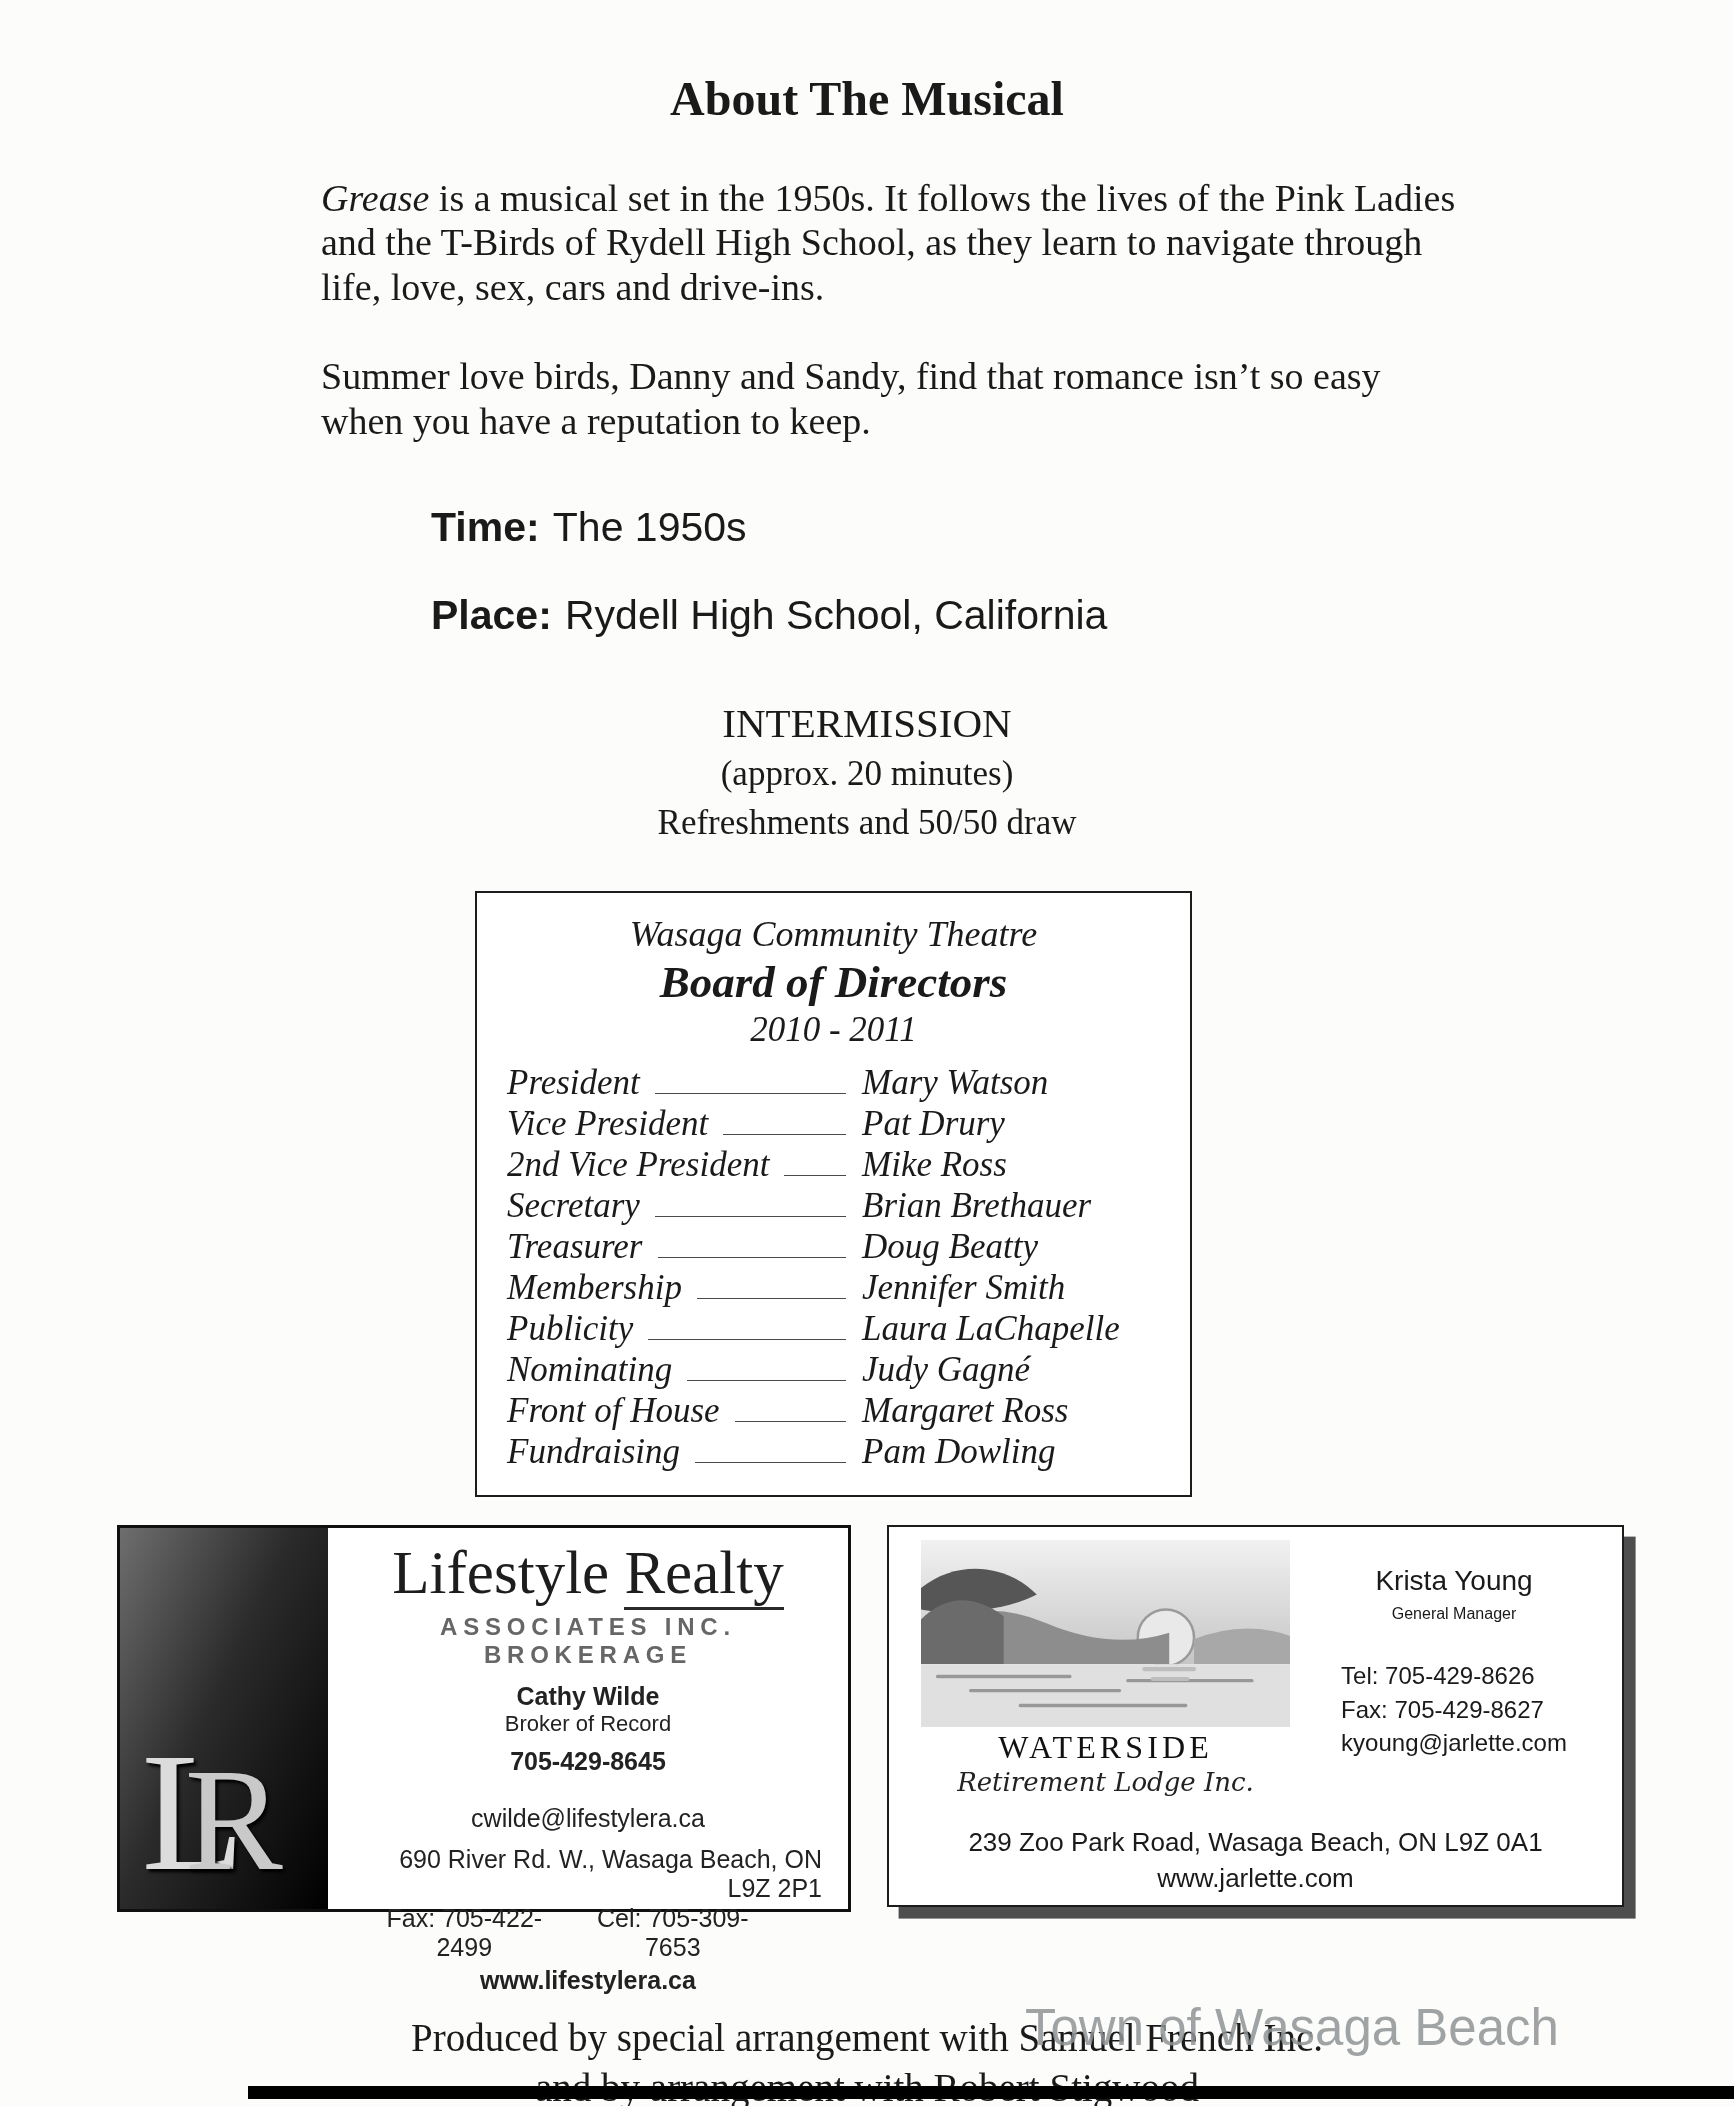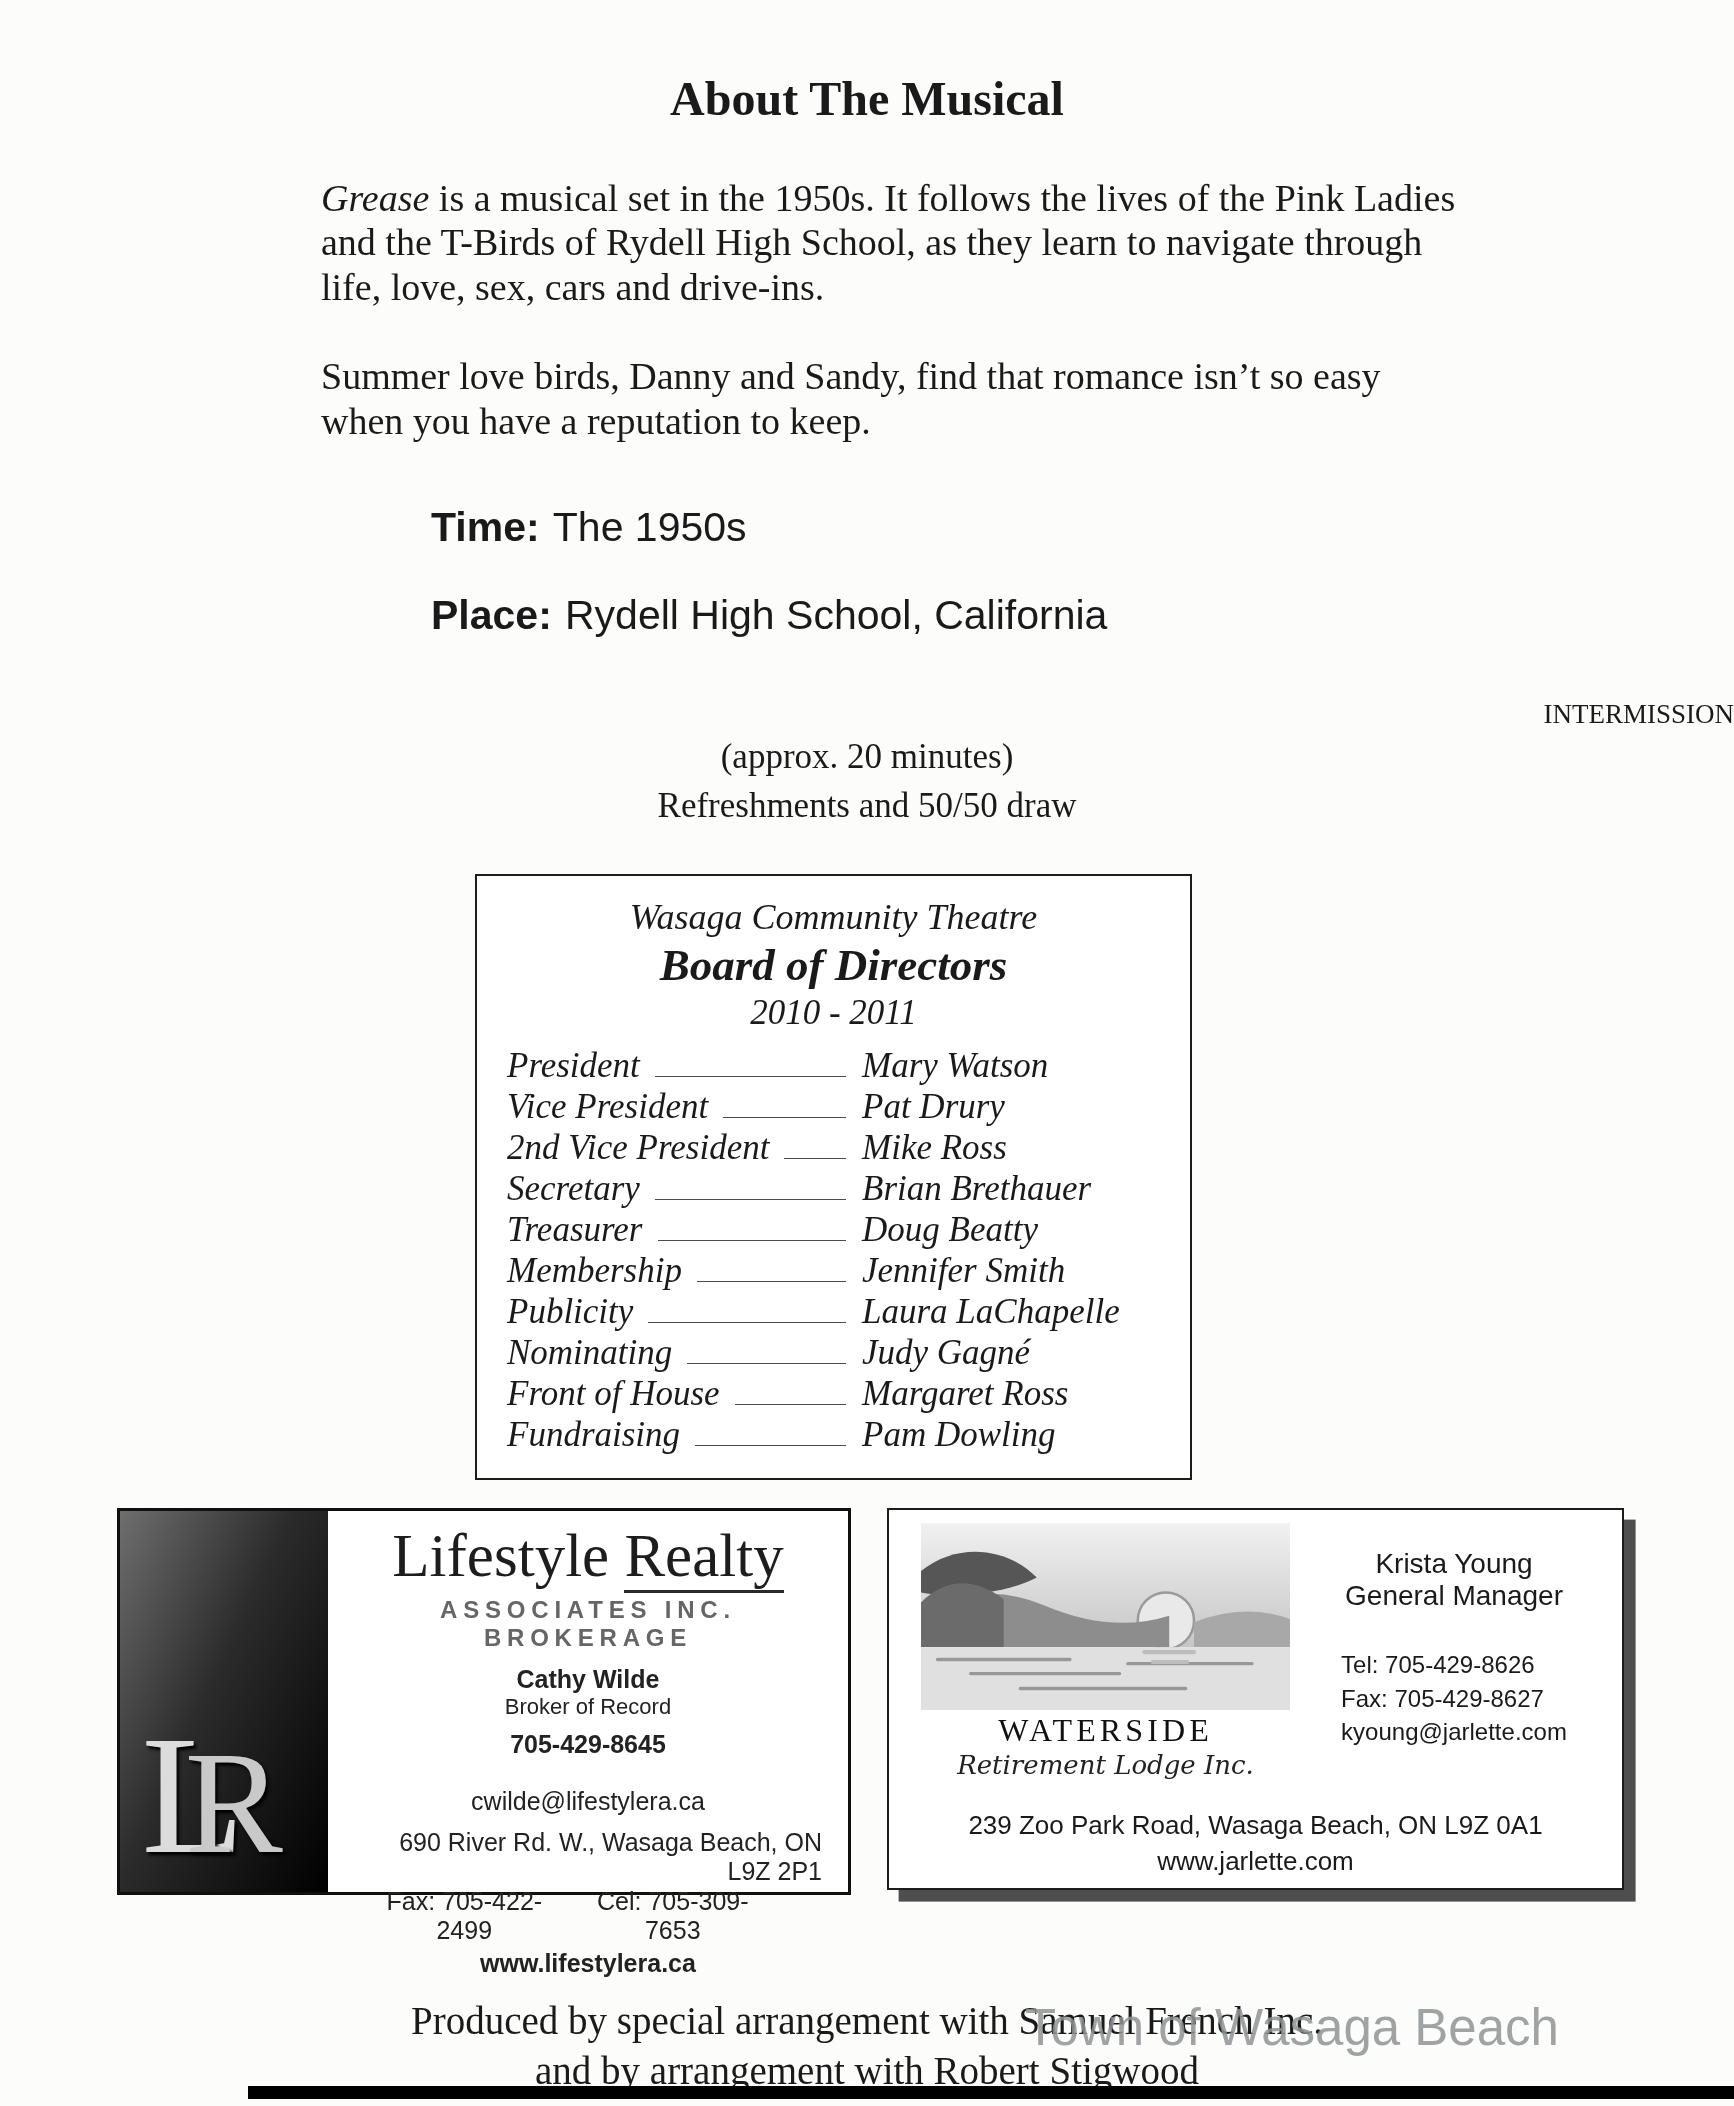--- a/index.html
+++ b/index.html
@@ -31,21 +31,21 @@
 
   .schedule {
     margin:61px 0 0 431px;
     font-family:"Liberation Sans", sans-serif;
     font-size:41px;
   }
   .schedule .sched-row + .sched-row { margin-top:41px; }
   .sched-label { font-weight:700; margin-right:13.2px; }
 
   .intermission { margin-top:60px; text-align:center; }
-  .intermission-title { font-size:27px;text-align:right; }
+  .intermission-title { font-size:41px; }
   .intermission-sub { font-size:35px; margin-top:5px; line-height:1.25; }
 
   .board {
     width:717px;
     margin:46px 0 0 475px;
     border:2.5px solid #1c1c1c;
     padding:20px 30px 23px;
     background:#fff;
     font-style:italic;
   }
@@ -98,21 +98,21 @@
     font-family:"Liberation Sans", sans-serif;
     display:flex; flex-direction:column;
   }
   .waterside-top { display:flex; flex:1; }
   .waterside-left { width:397px; text-align:center; }
   .landscape { width:369px; height:187px; display:block; margin:0 auto; }
   .waterside-name { font-family:"Liberation Serif", serif; font-size:32px; letter-spacing:4.1px; color:#111; margin-top:1.7px; }
   .waterside-tagline { font-family:"DejaVu Serif", serif; font-style:italic; font-size:26px; margin-top:1.7px; color:#222; }
   .waterside-right { flex:1; text-align:center; padding-top:25px; }
   .waterside-manager { font-size:28px; }
-  .waterside-manager-title { font-size:28px; margin-top:0; }
+  .waterside-manager-title { font-size:16px; margin-top:8px; }
   .waterside-contact { margin-top:36px; display:inline-block; text-align:left; font-size:24px; line-height:1.4; }
   .waterside-bottom { text-align:center; font-size:26px; line-height:1.4; }
 
   .closing { margin-top:101px; text-align:center; font-size:39px; line-height:1.3; }
 
   .watermark {
     position:absolute; left:1025px; top:1998px;
     font-family:"Liberation Sans", sans-serif;
     font-size:51px; color:#8f9496; opacity:0.85;
     white-space:nowrap;

